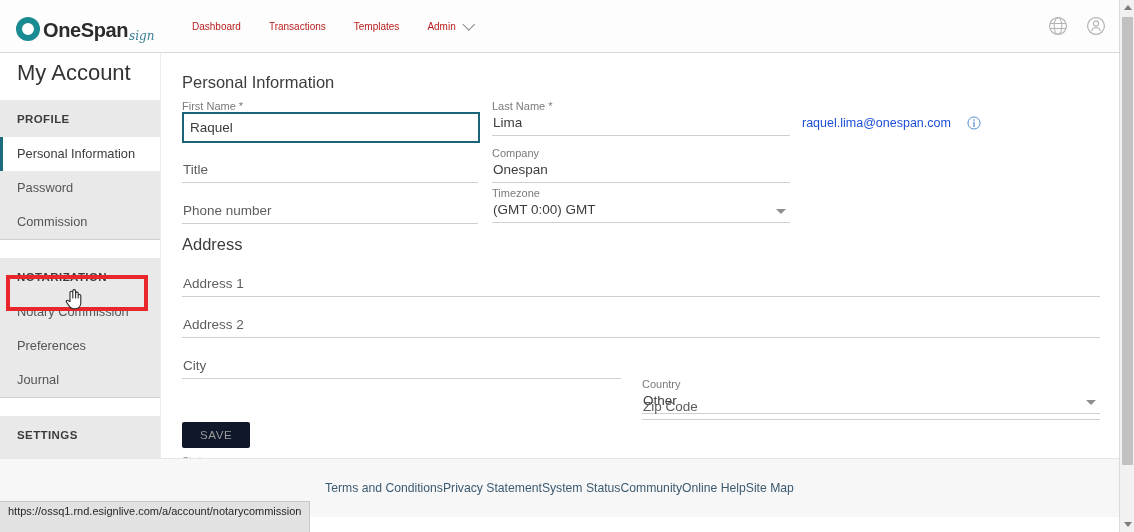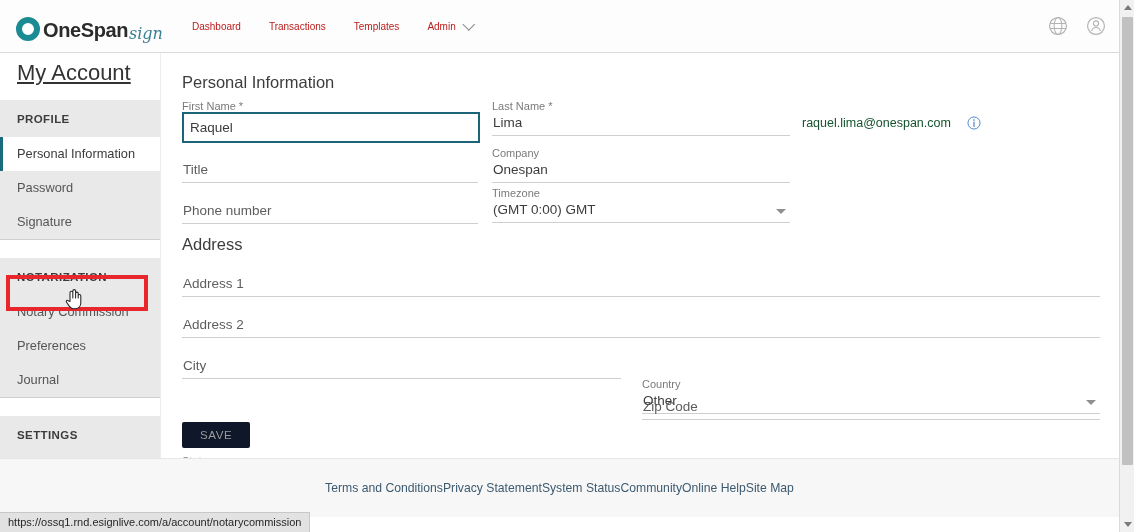--- a/index.html
+++ b/index.html
@@ -37,21 +37,21 @@
     margin-right: 3px; margin-bottom: 2px;
     box-shadow: inset 0 0 0 0 #fff;
     flex: 0 0 auto;
   }
   .logo-word {
     font-size: 20px; font-weight: bold; color: #2b2b2b;
     letter-spacing: -0.4px; line-height: 1; margin-bottom: 3px;
   }
   .logo-sign {
     font-family: "DejaVu Serif", serif;
-    font-style: italic; font-size: 16px; color: #3b7f96;
+    font-style: italic; font-size: 12px; color: #3b7f96;
     margin-left: 1px; margin-bottom: 1px; line-height: 1;
   }
   .nav { display: flex; align-items: center; margin-left: 22px; height: 100%; }
   .nav-item {
     display: flex; align-items: center;
     padding: 0 14px; height: 100%;
     font-size: 10px; color: #b91c1c;
     cursor: pointer; user-select: none;
   }
   .caret {
@@ -63,21 +63,21 @@
   }
   .topbar-right {
     position: absolute; right: 12px; top: 0; height: 100%;
     display: flex; align-items: center; gap: 16px;
   }
   .icon-btn { width: 22px; height: 22px; cursor: pointer; opacity: .75; }
 
   
   .page-title {
     position: absolute; left: 17px; top: 60px;
-    font-size: 22px; color: #333; font-weight: normal; text-decoration: underline;
+    font-size: 22px; color: #333; font-weight: normal;
   }
   .sidebar {
     position: absolute; left: 0; top: 100px; width: 160px;
   }
   .side-group {
     background: #e9e9e9;
     border-bottom: 1px solid #cfcfcf;
     margin-bottom: 18px;
   }
   .side-head {
@@ -144,21 +144,21 @@
   .select-wrap { position: relative; }
   .select-caret {
     position: absolute; right: 4px; bottom: 9px;
     width: 0; height: 0;
     border-left: 5px solid transparent;
     border-right: 5px solid transparent;
     border-top: 5px solid #8f8f8f;
   }
   .email-row {
     position: absolute; display: flex; align-items: center; gap: 16px;
-    font-size: 12.5px; color: #14532d;
+    font-size: 12.5px; color: #1d4ed8;
   }
   .info-icon { width: 14px; height: 14px; cursor: pointer; }
   .save-btn {
     position: absolute;
     background: #0f172a; color: #9b9b9b;
     border: none; border-radius: 2px;
     font-size: 11.5px; letter-spacing: .6px;
     font-family: "Liberation Sans", sans-serif;
     padding: 7px 18px; cursor: default;
   }
@@ -173,21 +173,21 @@
   }
   .footer a {
     font-size: 12.2px; color: #3c5a70; text-decoration: none; cursor: pointer;
   }
 
   
   .statusbar {
     position: absolute; left: 0; bottom: 0;
     background: #e2e2e2;
     color: #272727; font-size: 11px;
-    padding: 3px 8px 4px 8px;
+    padding: 3px 8px 15px 8px;
     border-top: 1px solid #c8c8c8;
     border-right: 1px solid #c8c8c8;
     white-space: nowrap;
     z-index: 50;
   }
 
   
   .scrollbar {
     position: absolute; right: 0; top: 0;
     width: 15px; height: 532px;
@@ -269,21 +269,21 @@
 
     <div class="side-group">
       <div class="side-head">PROFILE</div>
       <div class="side-item active">
         <span>Personal Information</span>
       </div>
       <div class="side-item">
         <span>Password</span>
       </div>
       <div class="side-item">
-        <span>Signature</span>
+        <span>Commission</span>
       </div>
     </div>
 
     <div class="side-group">
       <div class="side-head">NOTARIZATION</div>
       <div class="side-item">
         <span>Notary Commission</span>
       </div>
       <div class="side-item">
         <span>Preferences</span>

